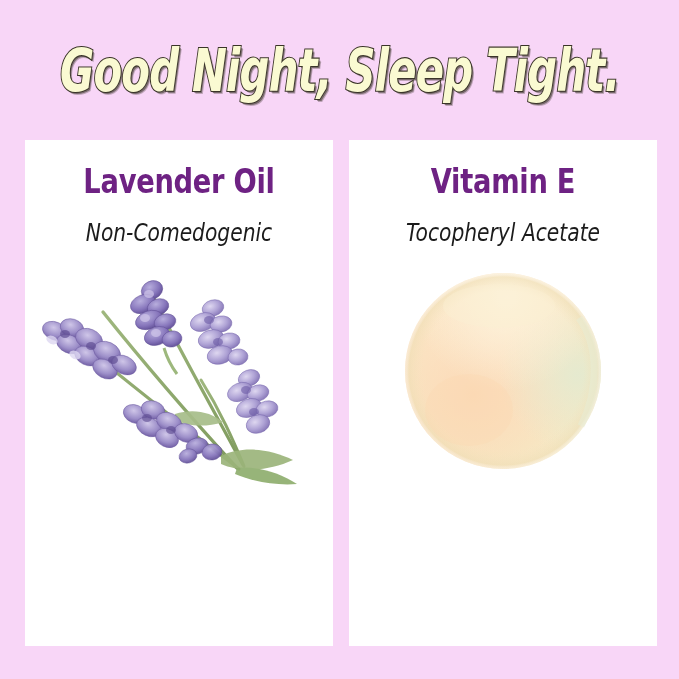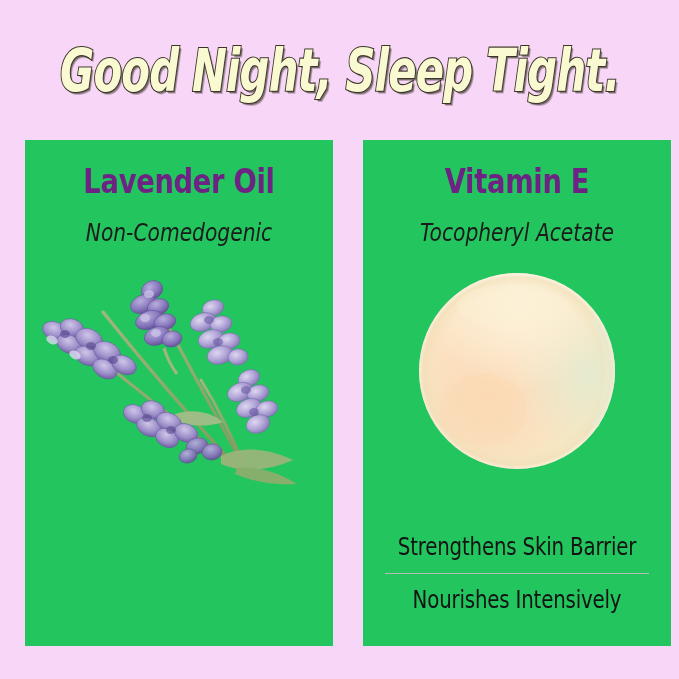--- a/index.html
+++ b/index.html
@@ -49,26 +49,26 @@
        3px 3px 0 rgba(60,54,44,0.30);
     line-height: 1;
   }
 
   
   .card {
     position: absolute;
     top: 140px;
     width: 308px;
     height: 506px;
-    background: #22c55e;
+    background: #ffffff;
     box-sizing: border-box;
     overflow: hidden;
   }
   #card-lavender { left: 25px; }
-  #card-vitamin-e { left: 363px; }
+  #card-vitamin-e { left: 349px; }
 
   .card-heading {
     position: absolute;
     left: 0;
     top: 22px;
     width: 100%;
     text-align: center;
     font-family: "DejaVu Sans Condensed", "Liberation Sans Narrow", "Liberation Sans", sans-serif;
     font-weight: bold;
     font-size: 33px;
@@ -305,20 +305,15 @@
           <circle cx="154" cy="111" r="98" fill="url(#dropGreen)"></circle>
           <circle cx="154" cy="111" r="98" fill="url(#dropTop)"></circle>
           <circle cx="154" cy="111" r="98" fill="url(#dropEdge)"></circle>
           <path d="M230 58 C250 86 250 130 232 166" fill="none" stroke="#e7edd6" stroke-width="7" opacity="0.55"></path>
           <ellipse cx="120" cy="150" rx="44" ry="36" fill="#fbd7b0" opacity="0.30"></ellipse>
           <ellipse cx="150" cy="46" rx="56" ry="22" fill="#fbf0d2" opacity="0.45"></ellipse>
         </g>
       </svg>
     </div>
 
-    <div class="benefits">
-      <div class="benefit">Strengthens Skin Barrier</div>
-      <div class="benefit-divider"></div>
-      <div class="benefit">Nourishes Intensively</div>
-    </div>
   </div>
 
 </div>
 
 </body></html>

